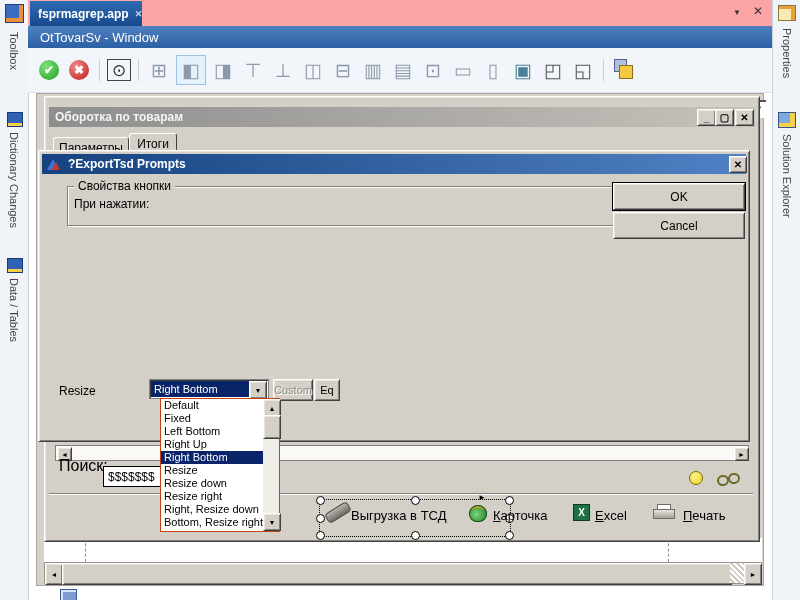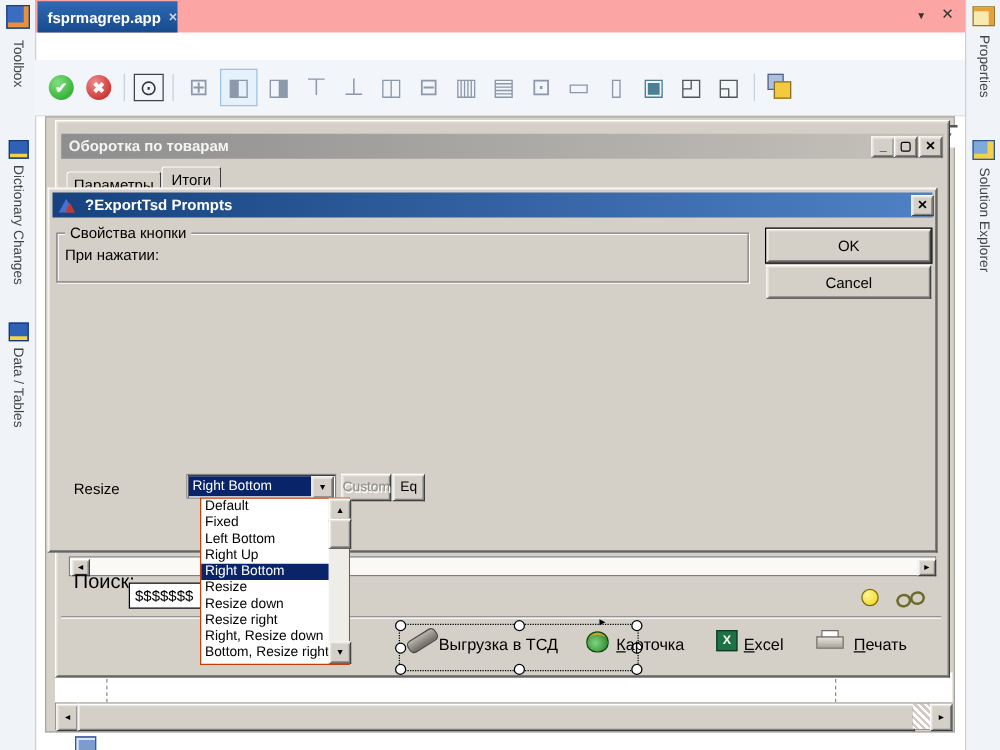--- a/index.html
+++ b/index.html
@@ -64,20 +64,23 @@
 
   <div class="abs" style="left:28px;top:0;width:744px;height:26px;background:#fca5a5;">
     <div class="abs" style="left:2px;top:1px;width:104px;height:25px;background:linear-gradient(#2f6ab4,#174a8e);color:#fff;font-weight:bold;display:flex;align-items:center;padding-left:8px;">
       <span>fsprmagrep.app</span>
       <span style="margin-left:6px;font-size:9px;color:#cdd8ea;">✕</span>
     </div>
     <div class="abs" style="left:705px;top:8px;font-size:8px;color:#333;">▼</div>
     <div class="abs" style="left:725px;top:4px;font-size:12px;color:#333;">✕</div>
   </div>
 
+  <div class="abs" style="left:28px;top:26px;width:744px;height:22px;background:linear-gradient(#4f81c0,#2c5fa4);color:#fff;font-size:13px;display:flex;align-items:center;padding-left:12px;box-sizing:border-box;">
+    <span>OtTovarSv - Window</span>
+  </div>
 
   <div id="toolbar" class="abs" style="left:28px;top:48px;width:744px;height:45px;box-sizing:border-box;">
     <span class="ti">
         <span class="circ cgreen">✔</span>
       </span>
     <span class="ti">
         <span class="circ cred">✖</span>
       </span>
     <span class="tsep"></span>
     <span class="ti" style="color:#333;border:1px solid #444;width:22px;height:20px;">⊙</span>
@@ -183,21 +186,21 @@
 
     <div class="abs" style="left:3px;top:3px;right:3px;height:20px;background:linear-gradient(to right,#16437f,#4f81c4);display:flex;align-items:center;padding-left:4px;color:#fff;font-weight:bold;font-size:12px;">
       <span style="position:relative;width:16px;height:13px;margin-right:6px;">
         <span class="abs" style="left:1px;top:1px;width:0;height:0;border-left:6px solid transparent;border-right:6px solid transparent;border-bottom:11px solid #4a6fd4;"></span>
         <span class="abs" style="left:6px;top:4px;width:0;height:0;border-left:4px solid transparent;border-right:4px solid transparent;border-bottom:8px solid #c33a2a;"></span>
       </span>
       <span>?ExportTsd Prompts</span>
     </div>
     <div class="btn titlebtn abs" style="left:690px;top:5px;width:16px;height:15px;">✕</div>
 
-    <div class="abs" style="left:6px;top:35px;width:552px;height:38px;border:1px solid #808080;box-shadow:1px 1px 0 #fff, inset 1px 1px 0 #fff;">
+    <div class="abs" style="left:28px;top:35px;width:552px;height:38px;border:1px solid #808080;box-shadow:1px 1px 0 #fff, inset 1px 1px 0 #fff;">
       <span class="abs" style="left:6px;top:-8px;background:#d4d0c8;padding:0 4px;font-size:12px;">Свойства кнопки</span>
       <span class="abs" style="left:6px;top:10px;font-size:12px;">При нажатии:</span>
 
     </div>
 
     <div class="btn default abs" style="left:574px;top:32px;width:130px;height:25px;">OK</div>
     <div class="btn abs" style="left:574px;top:61px;width:130px;height:25px;">Cancel</div>
 
     <span class="abs" style="left:20px;top:233px;font-size:12px;">Resize</span>
     <div class="abs" style="left:110px;top:228px;width:120px;height:20px;background:#fff;border:1px solid #808080;box-shadow:inset 1px 1px 0 #404040;box-sizing:border-box;">

